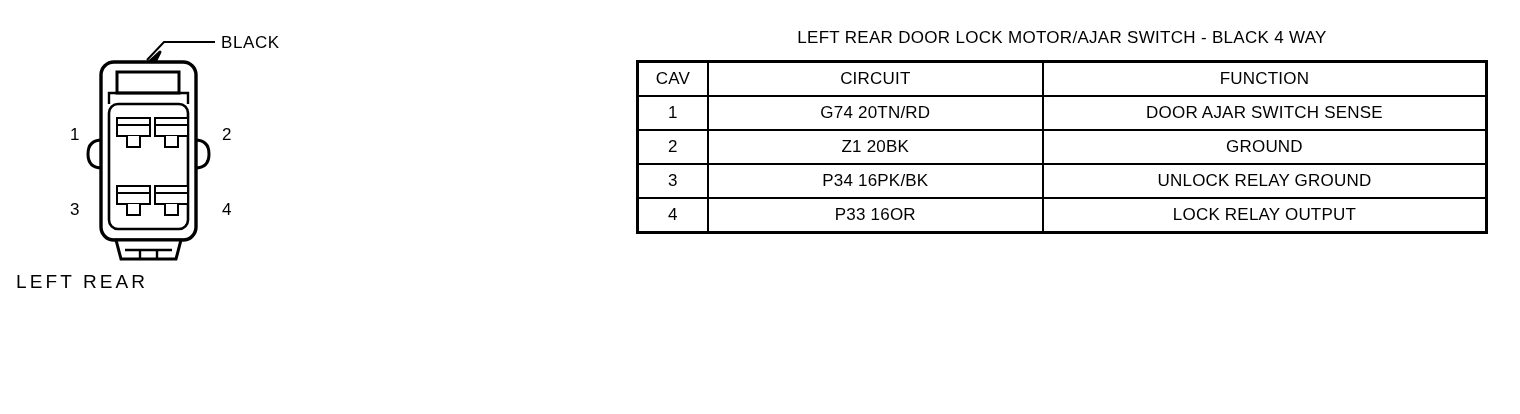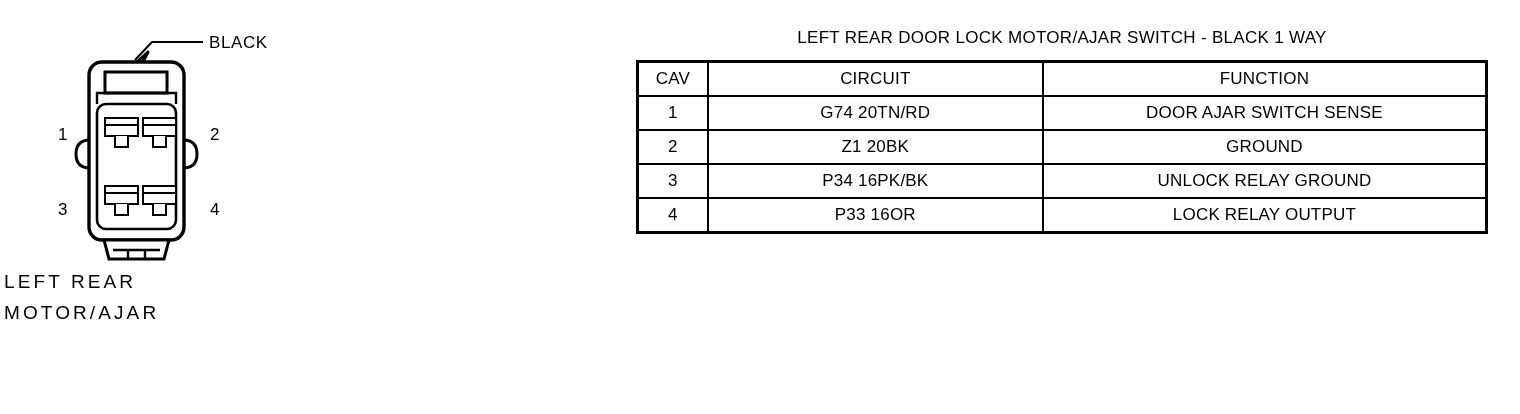--- a/index.html
+++ b/index.html
@@ -12,21 +12,21 @@
     height: 414px;
     position: relative;
     overflow: hidden;
     font-family: "Liberation Sans", sans-serif;
     color: #000000;
   }
 
   
   #connector-figure {
     position: absolute;
-    left: 4px;
+    left: 16px;
     top: 0;
     width: 320px;
     height: 414px;
   }
   #connector-svg {
     position: absolute;
     left: 0;
     top: 0;
   }
   .pin-num-text {
@@ -153,27 +153,26 @@
     </g>
 
     <text class="pin-num-text" x="54" y="140">1</text>
     <text class="pin-num-text" x="206" y="140">2</text>
     <text class="pin-num-text" x="54" y="215">3</text>
     <text class="pin-num-text" x="206" y="215">4</text>
   </svg>
 
   <div id="connector-caption">
     <div>LEFT REAR</div>
-    <div>MOTOR/AJAR</div>
   </div>
 </div>
 
 <div id="pinout-panel">
 
-  <div id="table-title">LEFT REAR DOOR LOCK MOTOR/AJAR SWITCH - BLACK 1 WAY</div>
+  <div id="table-title">LEFT REAR DOOR LOCK MOTOR/AJAR SWITCH - BLACK 4 WAY</div>
 
   <table id="pinout-table">
     <colgroup>
       <col class="col-cav">
       <col class="col-circuit">
       <col class="col-func">
     </colgroup>
     <thead>
       <tr>
         <th class="h-cav">CAV</th>

